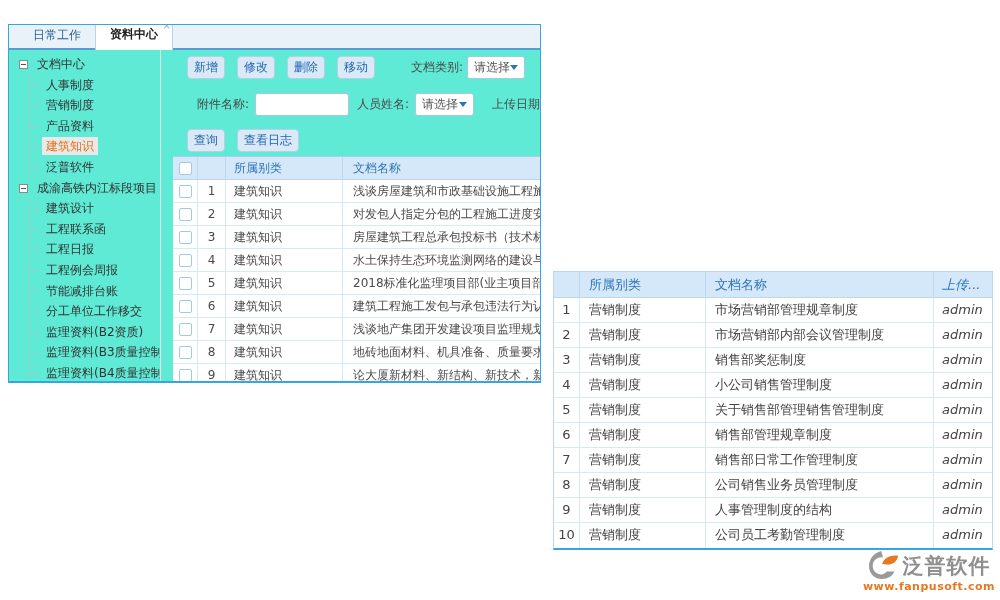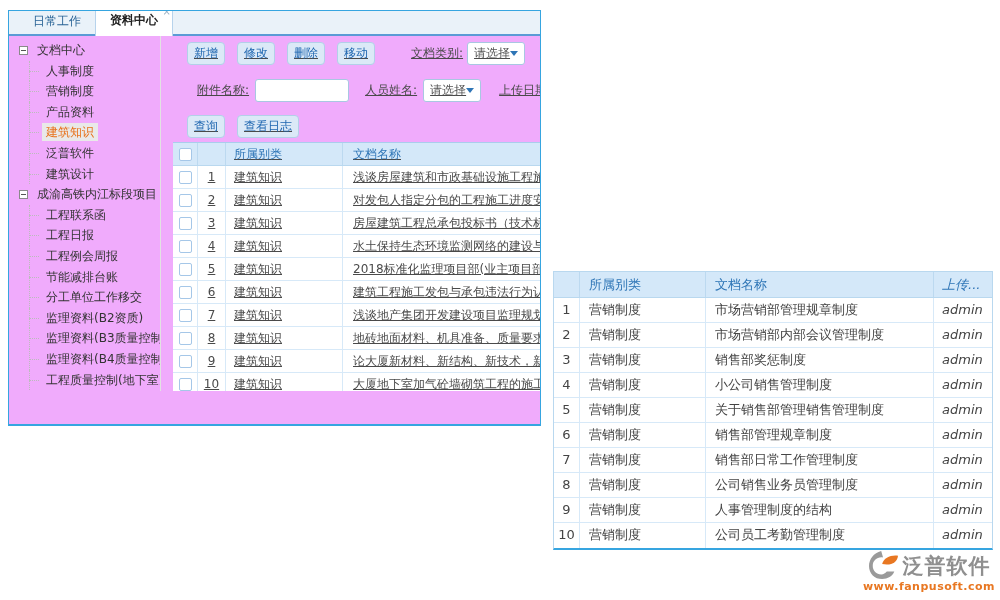--- a/index.html
+++ b/index.html
@@ -1,21 +1,21 @@
 <!DOCTYPE html>
 <html><head>
 <meta charset="utf-8">
 <style>
   * { margin:0; padding:0; box-sizing:border-box; }
   html,body { width:1000px; height:600px; background:#fff; font-family:"DejaVu Sans","Liberation Sans",sans-serif; }
   .stage { position:relative; width:1000px; height:600px; background:#fff; overflow:hidden; }
 
   
-  .win-left { position:absolute; left:8px; top:10px; width:533px; height:416px;
-    border:1px solid #36a5e0; border-bottom-width:2px; background:#f0abfc; overflow:hidden; }
+  .win-left { position:absolute; left:8px; top:24px; width:533px; height:359px;
+    border:1px solid #36a5e0; border-bottom-width:2px; background:#5eead4; overflow:hidden; }
   .tabbar { height:25px; background:#eaf2f9; border-bottom:2px solid #5b9bd5;
     display:flex; align-items:flex-end; padding-left:10px; }
   .tab { position:relative; font-size:12px; padding:5px 14px 4px 14px; color:#2a6496; cursor:pointer; white-space:nowrap; }
   .tab.active { background:#fff; border:1px solid #b7d3ec; border-bottom:none; margin-bottom:-2px;
     padding-bottom:7px; color:#222; font-weight:bold; }
   .tab-close { position:absolute; top:0px; right:1px; font-size:10px; color:#9ab0c4; font-weight:normal; line-height:10px; }
   .win-body { display:flex; height:355px;gap:12px; }
 
   
   .sidebar { width:152px; border-right:1px solid #e2e2e2; padding-top:4px; overflow:hidden; font-size:12px; color:#333; }
@@ -24,36 +24,36 @@
   .collapse-icon { display:inline-block; width:9px; height:9px; border:1px solid #8a8a8a; background:#fff;
     position:relative; margin-right:5px; vertical-align:middle; }
   .collapse-icon::before { content:""; position:absolute; left:1px; right:1px; top:3px; border-top:1px solid #555; }
   .tree-item.child { padding-left:33px; }
   .tree-item.child::before { content:""; position:absolute; left:20px; top:0; bottom:0; border-left:1px dotted #bcbcbc; }
   .tree-item.child::after { content:""; position:absolute; left:20px; top:10px; width:10px; border-top:1px dotted #bcbcbc; }
   .tree-label { padding:2px 4px; }
   .tree-item.selected .tree-label { background:#e9e9e9; color:#e8711a; }
 
   
-  .content { flex:1; font-size:12px; color:#4a4a4a; overflow:hidden;text-decoration:underline; }
+  .content { flex:1; font-size:12px; color:#4a4a4a; overflow:hidden; }
   .frow { display:flex; align-items:center; white-space:nowrap; }
   .row1 { margin:5px 0 0 14px; height:24px; }
   .row2 { margin:13px 0 0 24px; height:24px; }
   .row3 { margin:12px 0 0 14px; height:24px; }
   .btn { height:23px; line-height:21px; padding:0 6px; background:#dbe9f7; border:1px solid #b3cfe9;
     border-radius:4px; color:#1e66b0; font-size:12px; cursor:pointer; margin-right:12px;
     font-family:"DejaVu Sans","Liberation Sans",sans-serif; }
   .lbl { color:#4a4a4a; }
   .select { width:68px; height:23px; border:1px solid #a9c7e2; border-radius:3px; background:#fff;
     display:inline-flex; justify-content:space-between; align-items:center; padding:10px 6px; color:#555; cursor:pointer; }
   .caret { width:0; height:0; border-left:4px solid transparent; border-right:4px solid transparent;
     border-top:5px solid #2e75b6; }
   .txt-input { width:94px; height:23px; border:1px solid #a9c7e2; border-radius:3px; background:#fff; padding:0 5px;
     font-size:12px; font-family:"DejaVu Sans","Liberation Sans",sans-serif; }
-  .ml4{margin-left:4px;} .ml6{margin-left:6px;} .ml18{margin-left:18px;} .ml24{margin-left:24px;} .ml14{margin-left:16px;}
+  .ml4{margin-left:4px;} .ml6{margin-left:6px;} .ml18{margin-left:18px;} .ml24{margin-left:24px;} .ml14{margin-left:8px;}
 
   
   .table-left { margin-top:4px; border-top:1px solid #aacdec; }
   .t-row { display:flex; height:23px; line-height:22px; border-bottom:1px solid #d7e9f8; background:#fff; }
   .t-head { background:#d4e8f9; color:#2e75b6; border-bottom:1px solid #b9d8ef; }
   .c-check { width:25px; display:flex; align-items:center; justify-content:center; border-right:1px solid #d7e9f8; }
   .t-head .c-check { border-right:1px solid #bcd9f0; }
   .c-num { width:28px; text-align:center; border-right:1px solid #d7e9f8; }
   .t-head .c-num { border-right:1px solid #bcd9f0; }
   .c-cat { width:117px; padding-left:8px; border-right:1px solid #d7e9f8; }
@@ -113,25 +113,25 @@
           </div>
             <div class="tree-item child">
             <span class="tree-label">产品资料</span>
           </div>
             <div class="tree-item child selected">
             <span class="tree-label">建筑知识</span>
           </div>
             <div class="tree-item child">
             <span class="tree-label">泛普软件</span>
           </div>
-            <div class="tree-item child">
-            <span class="tree-label">建筑设计</span>
-          </div>
             <div class="tree-item root">
             <span class="collapse-icon"></span><span class="tree-label">成渝高铁内江标段项目</span>
+          </div>
+            <div class="tree-item child">
+            <span class="tree-label">建筑设计</span>
           </div>
             <div class="tree-item child">
             <span class="tree-label">工程联系函</span>
           </div>
             <div class="tree-item child">
             <span class="tree-label">工程日报</span>
           </div>
             <div class="tree-item child">
             <span class="tree-label">工程例会周报</span>
           </div>

